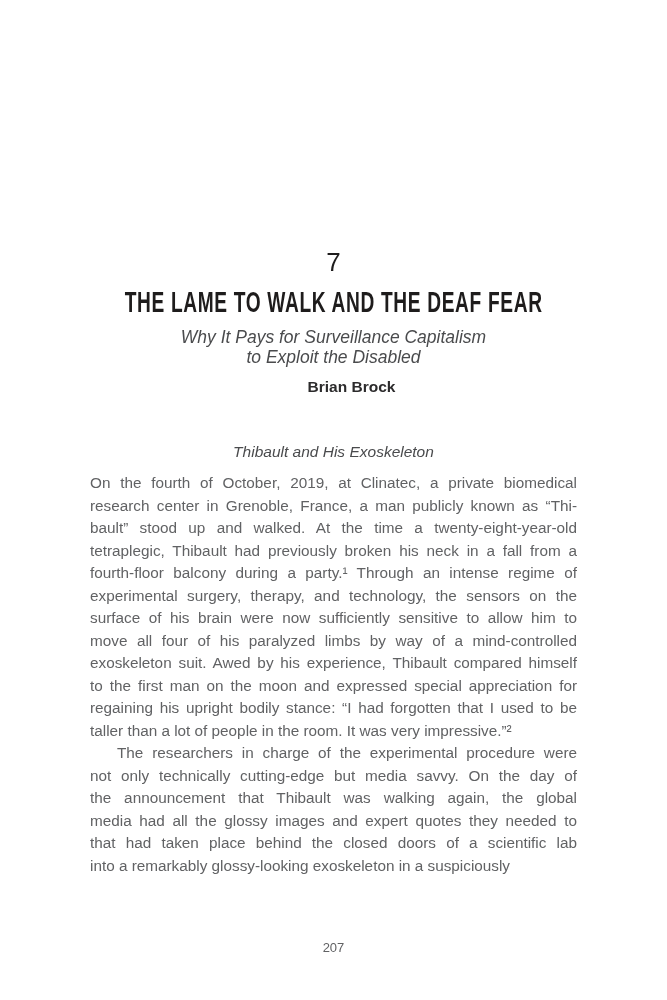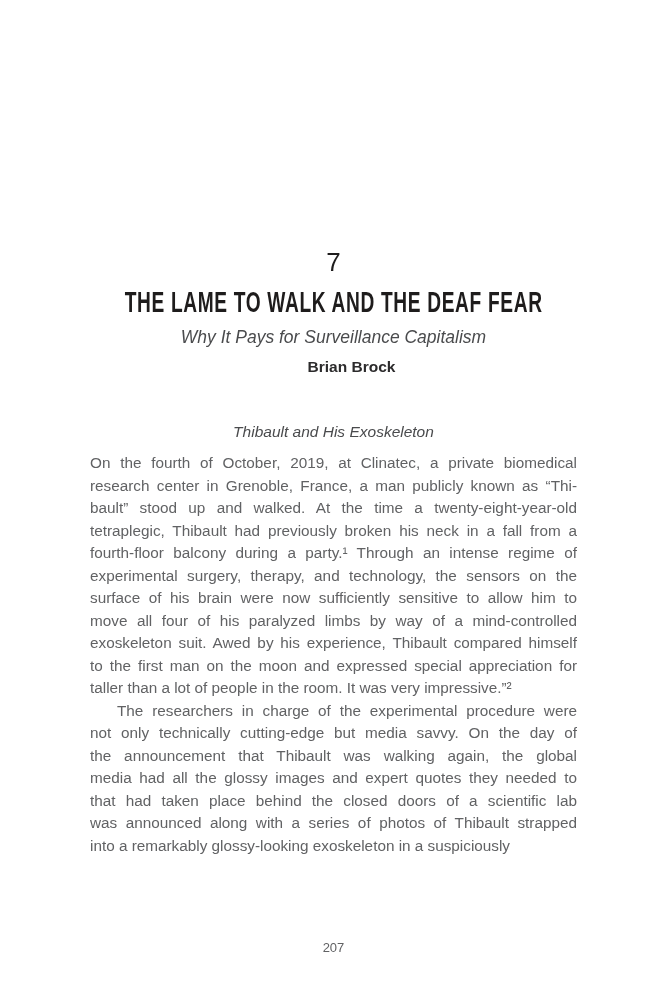--- a/index.html
+++ b/index.html
@@ -91,45 +91,46 @@
 <body>
 
 <div class="page" style="--bg: #ffffff; --title-color: #1e1c1c; --subtitle-color: #4a4b4d; --body-color: #616264;">
   <div class="header">
     <div class="chapter-number">7</div>
     <div class="chapter-title">
       <span class="inner">THE LAME TO WALK AND THE DEAF FEAR</span>
     </div>
     <div class="subtitle">
       <div>Why It Pays for Surveillance Capitalism</div>
+      <div>to Exploit the Disabled</div>
     </div>
     <div class="author">Brian Brock</div>
   </div>
 
   <div class="section-heading">Thibault and His Exoskeleton</div>
 
   <div class="body-text">
       <div class="body-paragraph">
         <div class="line">On the fourth of October, 2019, at Clinatec, a private biomedical</div>
         <div class="line">research center in Grenoble, France, a man publicly known as “Thi-</div>
         <div class="line">bault” stood up and walked. At the time a twenty-eight-year-old</div>
         <div class="line">tetraplegic, Thibault had previously broken his neck in a fall from a</div>
         <div class="line">fourth-floor balcony during a party.¹ Through an intense regime of</div>
         <div class="line">experimental surgery, therapy, and technology, the sensors on the</div>
         <div class="line">surface of his brain were now sufficiently sensitive to allow him to</div>
         <div class="line">move all four of his paralyzed limbs by way of a mind-controlled</div>
         <div class="line">exoskeleton suit. Awed by his experience, Thibault compared himself</div>
         <div class="line">to the first man on the moon and expressed special appreciation for</div>
+        <div class="line">regaining his upright bodily stance: “I had forgotten that I used to be</div>
         <div class="line last">taller than a lot of people in the room. It was very impressive.”²</div>
       </div>
       <div class="body-paragraph">
         <div class="line">The researchers in charge of the experimental procedure were</div>
         <div class="line">not only technically cutting-edge but media savvy. On the day of</div>
         <div class="line">the announcement that Thibault was walking again, the global</div>
         <div class="line">media had all the glossy images and expert quotes they needed to</div>
         <div class="line">that had taken place behind the closed doors of a scientific lab</div>
-        <div class="line">was announced along with a series of photos of Thibault strapped</div>
         <div class="line last">into a remarkably glossy-looking exoskeleton in a suspiciously</div>
       </div>
     </div>
 
   <div class="page-number">207</div>
 </div>
 
 </body></html>

